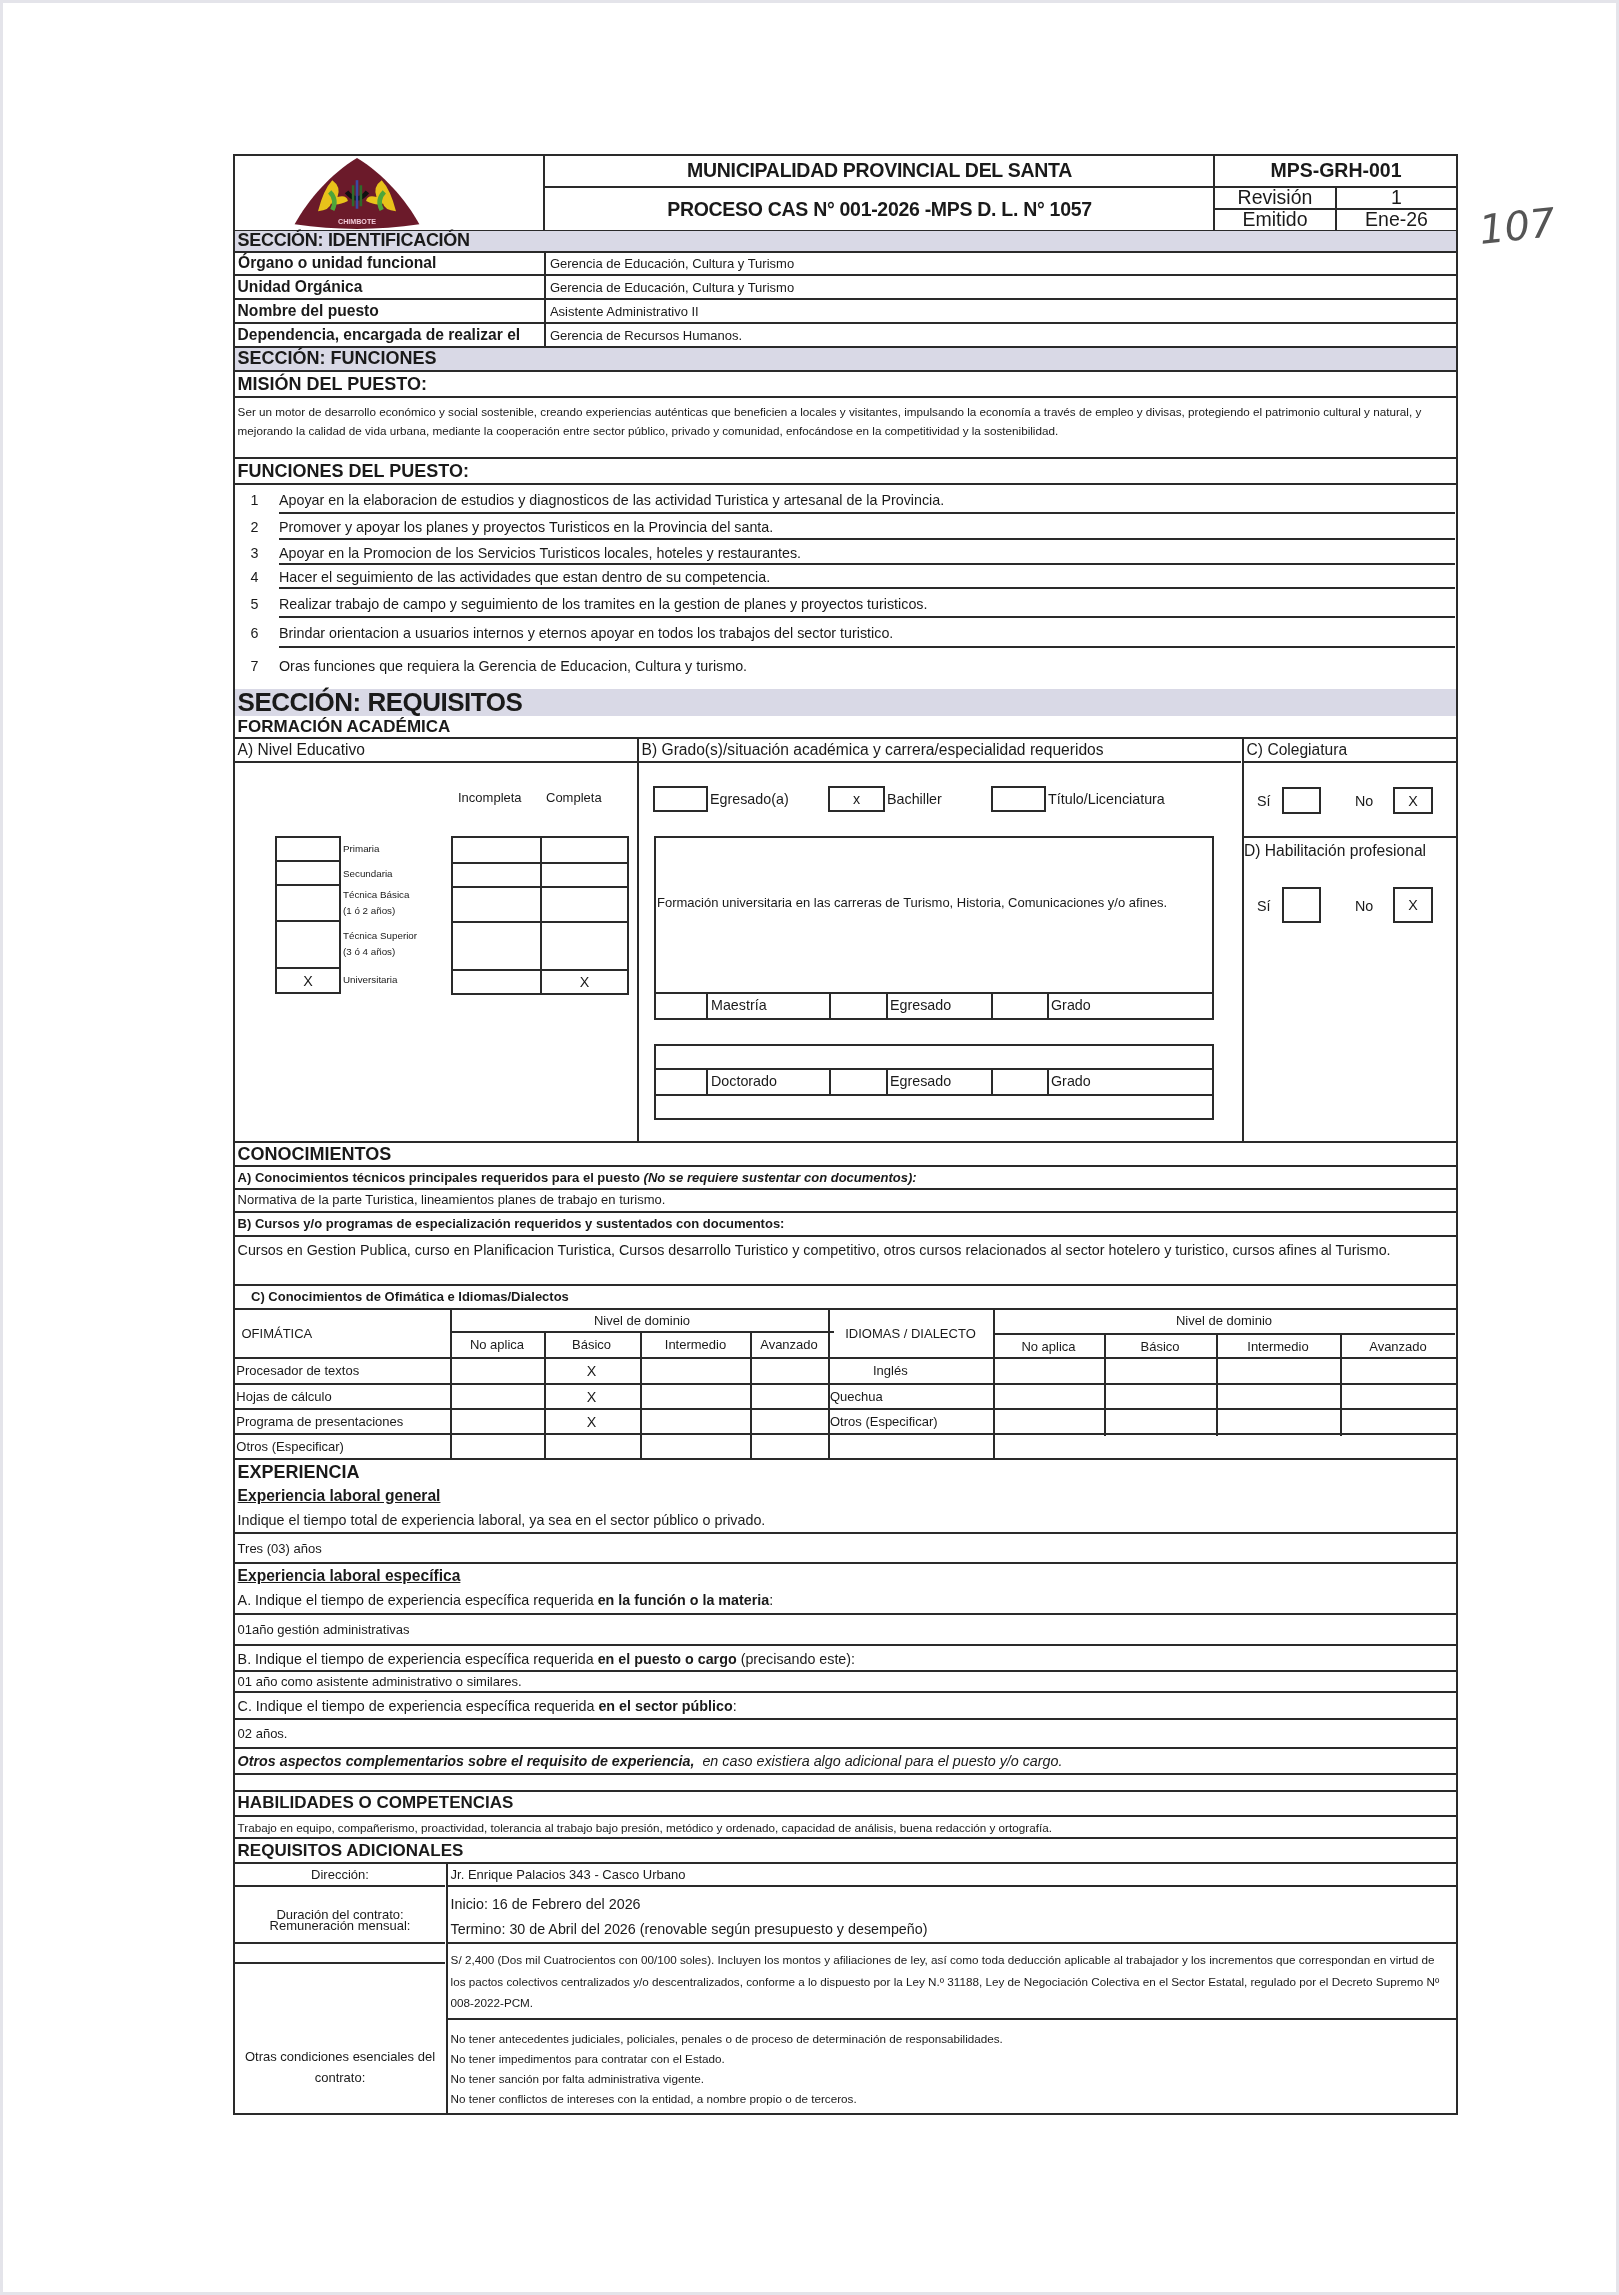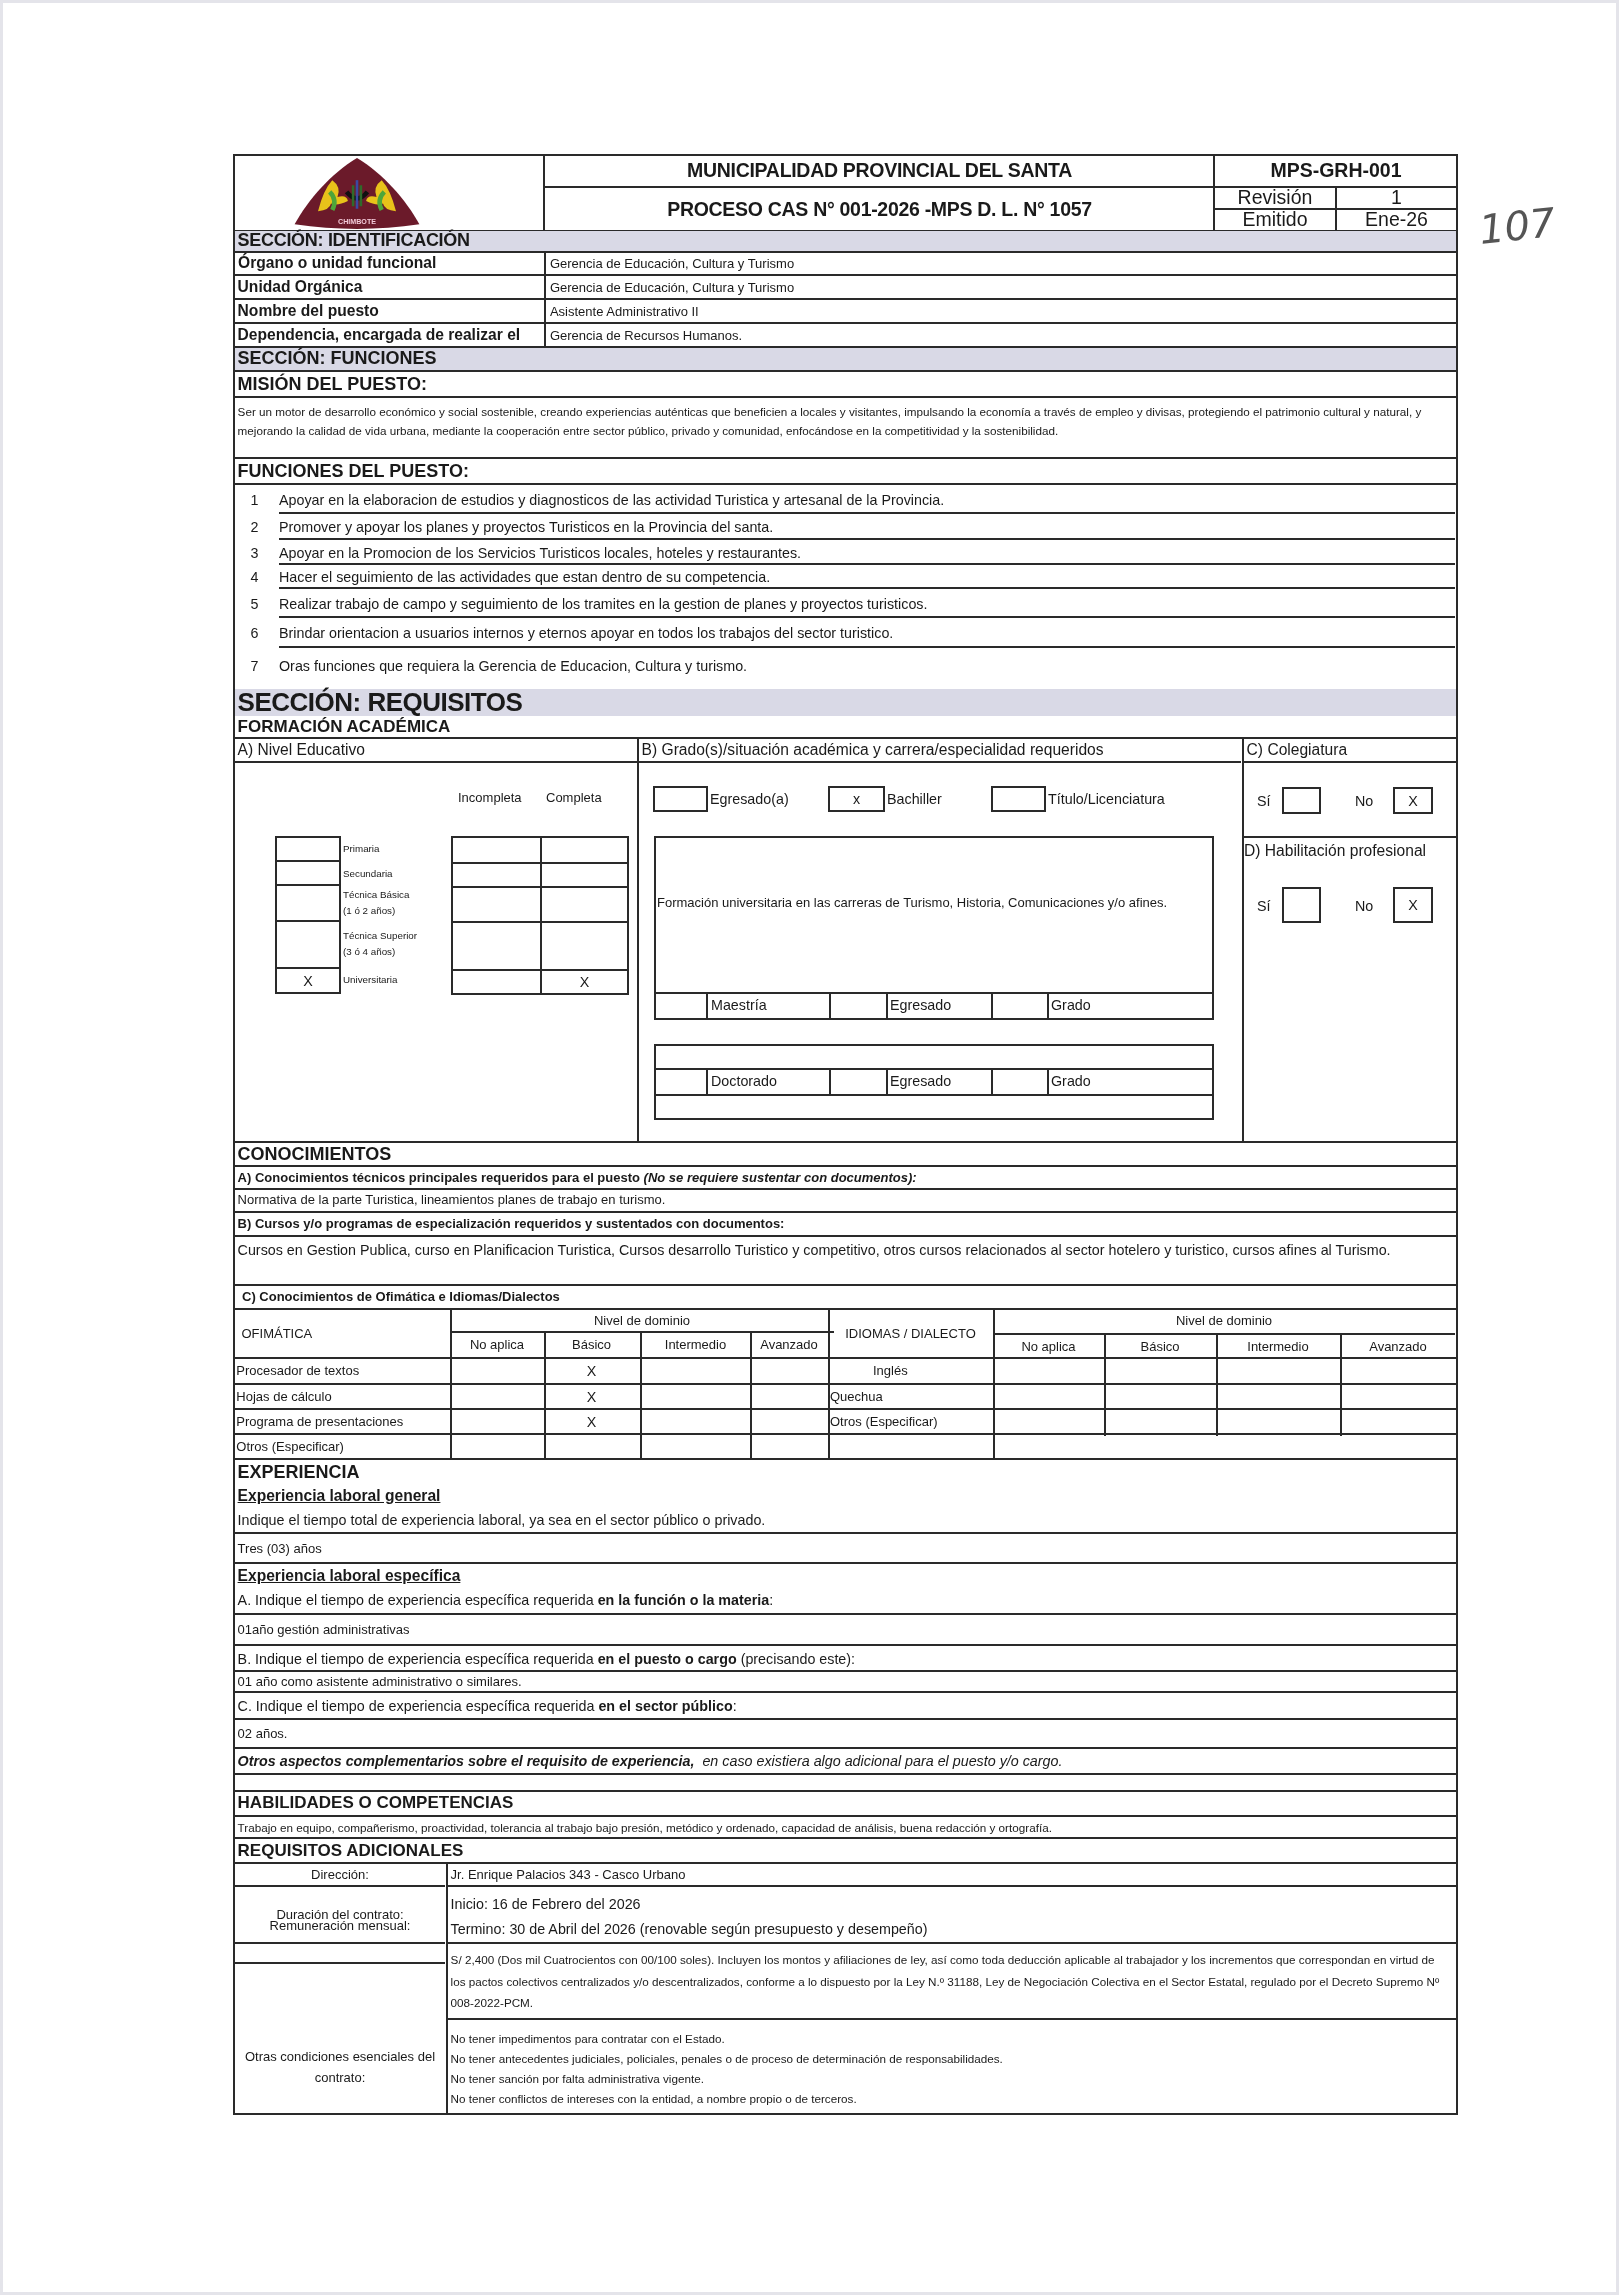--- a/index.html
+++ b/index.html
@@ -203,21 +203,21 @@
 <div class="abs t22 cond" style="left:1355px; top:898px;">No</div>
 <div class="abs bd flexcc t22" style="left:1393px; top:887px; width:40px; height:36px;">X</div>
 
 <div class="abs bt bb flexc b t28 cond" style="left:235px; top:1141px; width:1221px; height:26px; padding-left:2.6px;">CONOCIMIENTOS</div>
 <div class="abs bb flexc t20 cond" style="left:235px; top:1167px; width:1221px; height:23px; padding-left:2.6px;">
   <span class="b">A) Conocimientos técnicos principales requeridos para el puesto</span>&nbsp;<span class="b i">(No se requiere sustentar con documentos):</span>
 </div>
 <div class="abs bb flexc t20 cond" style="left:235px; top:1189px; width:1221px; height:23.5px; padding-left:2.6px;">Normativa de la parte Turistica, lineamientos planes de trabajo en turismo.</div>
 <div class="abs bb flexc b t20 cond" style="left:235px; top:1213px; width:1221px; height:23.5px; padding-left:2.6px;">B) Cursos y/o programas de especialización requeridos y sustentados con documentos:</div>
 <div class="abs bb t22 cond" style="left:235px; top:1236px; width:1221px; height:50px; padding:3.9px 2.6px 0 2.6px; line-height:21.5px;">Cursos en Gestion Publica, curso en Planificacion Turistica, Cursos desarrollo Turistico y competitivo, otros cursos relacionados al sector hotelero y turistico, cursos afines al Turismo.</div>
-<div class="abs bb flexc b t20 cond" style="left:235px; top:1286px; width:1221px; height:23.5px; padding-left:7px;">C) Conocimientos de Ofimática e Idiomas/Dialectos</div>
+<div class="abs bb flexc b t20 cond" style="left:235px; top:1286px; width:1221px; height:23.5px; padding-left:16px;">C) Conocimientos de Ofimática e Idiomas/Dialectos</div>
 
 <div class="abs" style="left:235px; top:1309px; width:1221px; height:150px;">
 
   <div class="abs flexc t20 cond" style="left:6.5px; top:0; width:215px; height:48px;">OFIMÁTICA</div>
   <div class="abs bl" style="left:215px; top:0; height:150px;"></div>
   <div class="abs flexcc t20 cond" style="left:215px; top:0; width:384px; height:23.5px;">Nivel de dominio</div>
   <div class="abs bb" style="left:215px; top:22px; width:384px;"></div>
   <div class="abs flexcc t20 cond" style="left:215px; top:23.5px; width:94px; height:24px;">No aplica</div>
   <div class="abs bl" style="left:309px; top:23.5px; height:126px;"></div>
   <div class="abs flexcc t20 cond" style="left:309px; top:23.5px; width:95px; height:24px;">Básico</div>
@@ -285,18 +285,18 @@
 <div class="abs bb t22 cond" style="left:448px; top:1887px; width:1008px; height:57px; padding:4.6px 0 0 2.6px; line-height:25px;">
   <div>Inicio:  16 de Febrero del 2026</div>
   <div>Termino: 30 de Abril del 2026 (renovable según presupuesto y desempeño)</div>
 </div>
 
 <div class="abs bb flexcc t20 cond" style="left:235px; top:1888px; width:210px; height:76px;">Remuneración mensual:</div>
 <div class="abs bb t18 cond" style="left:448px; top:1944px; width:1008px; height:76px; padding:5.2px 6.5px 0 2.6px; line-height:21.5px;">S/ 2,400 (Dos mil Cuatrocientos con 00/100 soles). Incluyen los montos y afiliaciones de ley, así como toda deducción aplicable al trabajador y los incrementos que correspondan en virtud de los pactos colectivos centralizados y/o descentralizados, conforme a lo dispuesto por la Ley N.º 31188, Ley de Negociación Colectiva en el Sector Estatal, regulado por el Decreto Supremo Nº 008-2022-PCM.</div>
 
 <div class="abs flexcc c t20 cond" style="left:235px; top:2020px; width:210px; height:94px; line-height:21px; padding:0 1.3px;">Otras condiciones esenciales del contrato:</div>
 <div class="abs t18 cond" style="left:448px; top:2020px; width:1008px; height:94px; padding:9px 0 0 2.6px; line-height:20px;">
+  <div>No tener antecedentes judiciales, policiales, penales o de proceso de determinación de responsabilidades.</div>
   <div>No tener impedimentos para contratar con el Estado.</div>
-  <div>No tener antecedentes judiciales, policiales, penales o de proceso de determinación de responsabilidades.</div>
   <div>No tener sanción por falta administrativa vigente.</div>
   <div>No tener conflictos de intereses con la entidad, a nombre propio o de terceros.</div>
 </div>
 
 
 </body></html>

